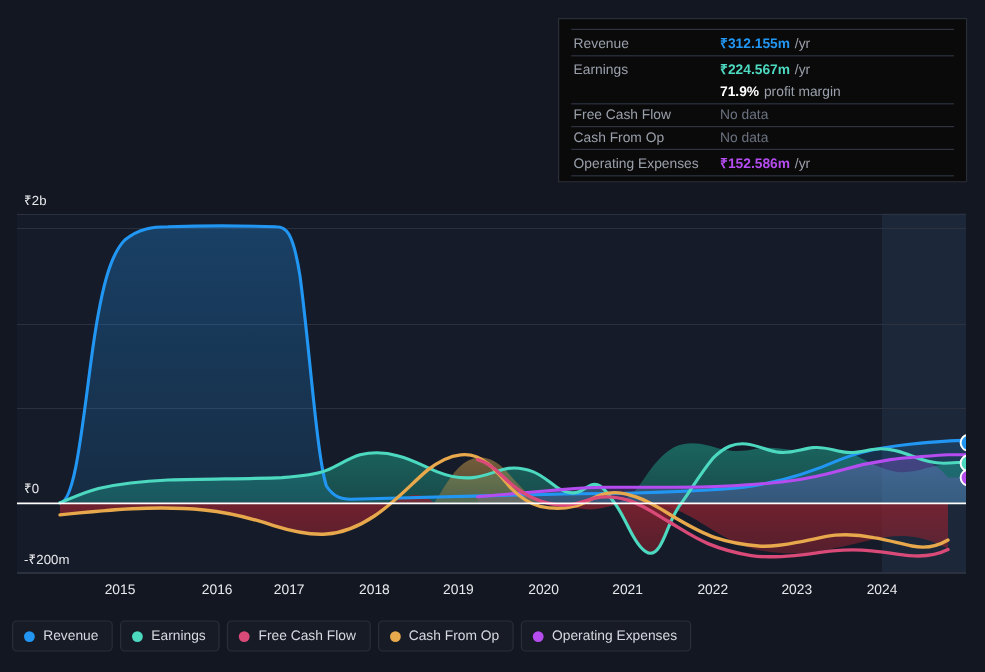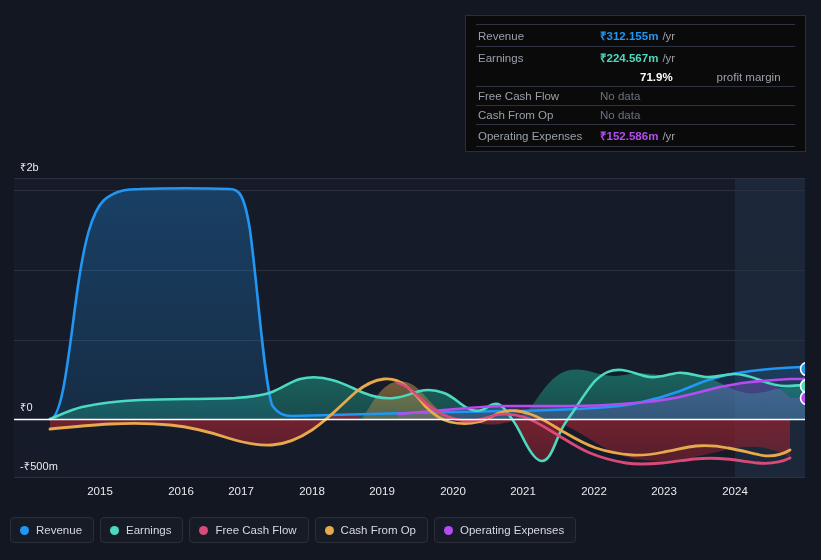--- a/index.html
+++ b/index.html
@@ -51,21 +51,21 @@
     font-size: 11.5px;
     padding: 1px 0 7px 2px;
   }
   .tt-row {
     display: flex;
     align-items: baseline;
     border-top: 1px solid #2f3341;
     padding: 3px 2px 3px 2px;
     min-height: 17px;
   }
-  .tt-row.no-border { border-top: none; gap: 40px; }
+  .tt-row.no-border { border-top: none; }
   .tt-key {
     color: #9aa0ab;
     width: 122px;
     flex: 0 0 122px;
     font-size: 11.5px;
   }
   .tt-val { font-size: 11.5px; font-weight: bold; }
   .tt-unit { color: #9aa0ab; font-weight: normal; margin-left: 4px; font-size: 11.5px; }
   .tt-nodata { color: #6b7280; font-weight: normal; }
   .tt-margin-val { color: #ffffff; font-weight: bold; }
@@ -268,21 +268,21 @@
       <text x="453" y="495">2020</text>
       <text x="523" y="495">2021</text>
       <text x="594" y="495">2022</text>
       <text x="664" y="495">2023</text>
       <text x="735" y="495">2024</text>
     </g>
   </svg>
 
   <div class="axis-label y-label" style="top:159px;">₹2b</div>
   <div class="axis-label y-label" style="top:399px;">₹0</div>
-  <div class="axis-label y-label" style="top:458px;">-₹500m</div>
+  <div class="axis-label y-label" style="top:458px;">-₹200m</div>
 
   <div id="tooltip">
 
     <div class="tt-row">
       <span class="tt-key">Revenue</span>
       <span class="tt-val" style="color:#2196f3;">₹312.155m</span>
       <span class="tt-unit">/yr</span>
     </div>
 
     <div class="tt-row">

